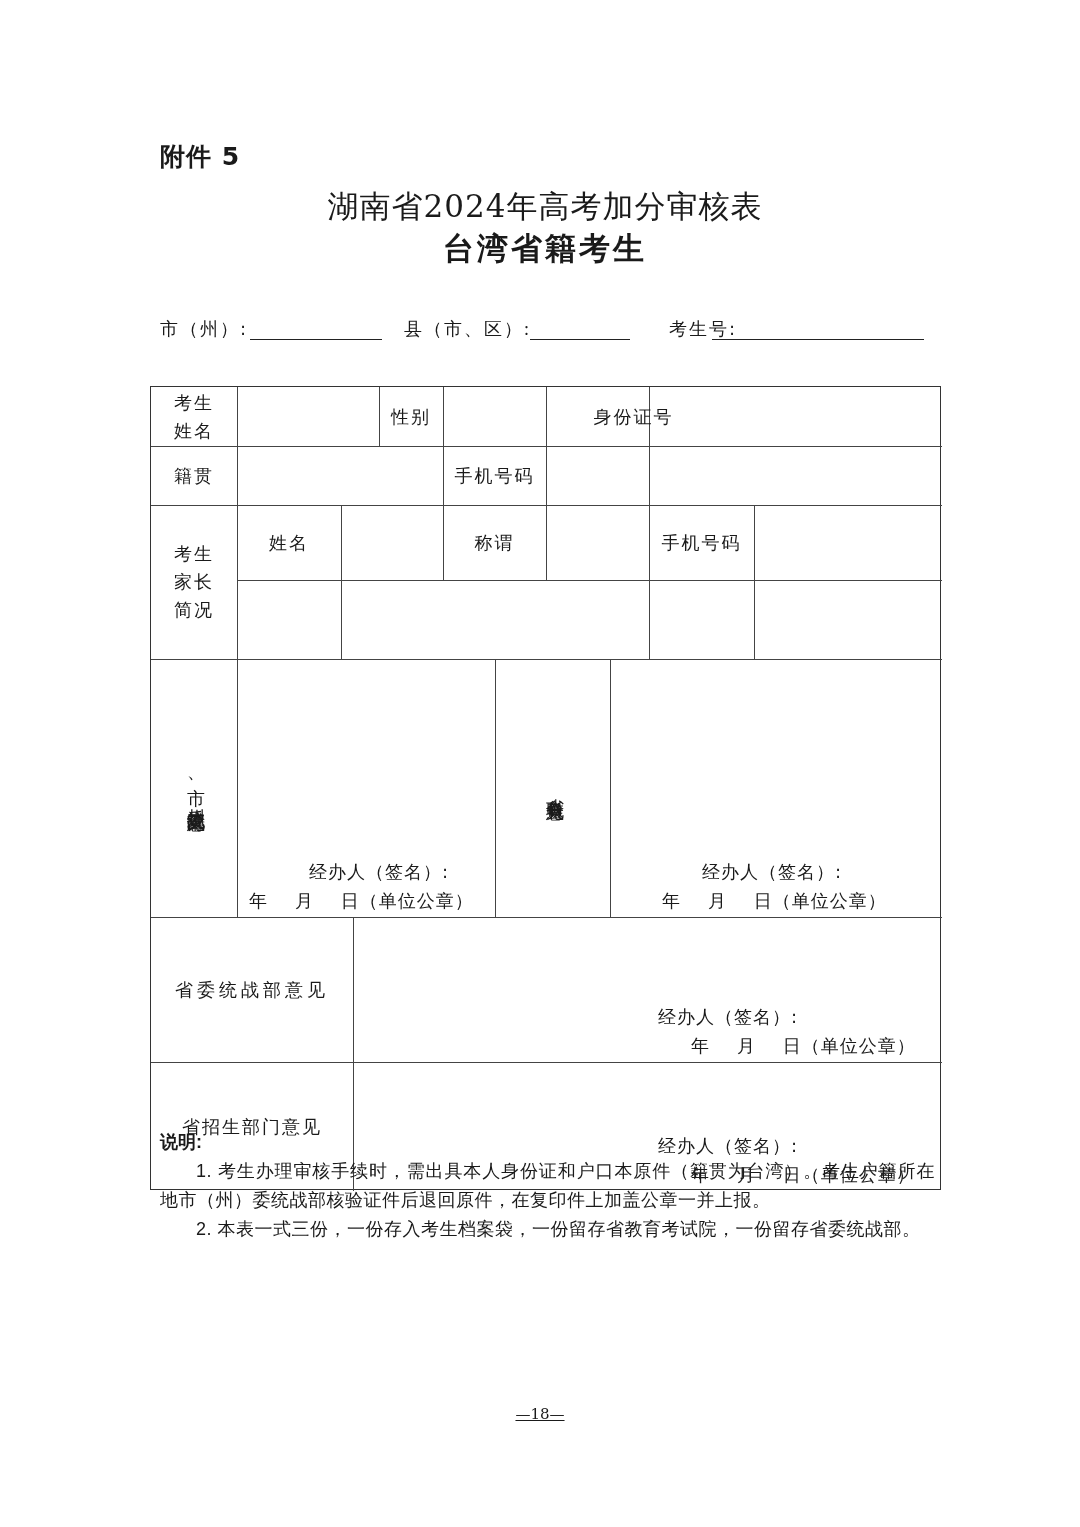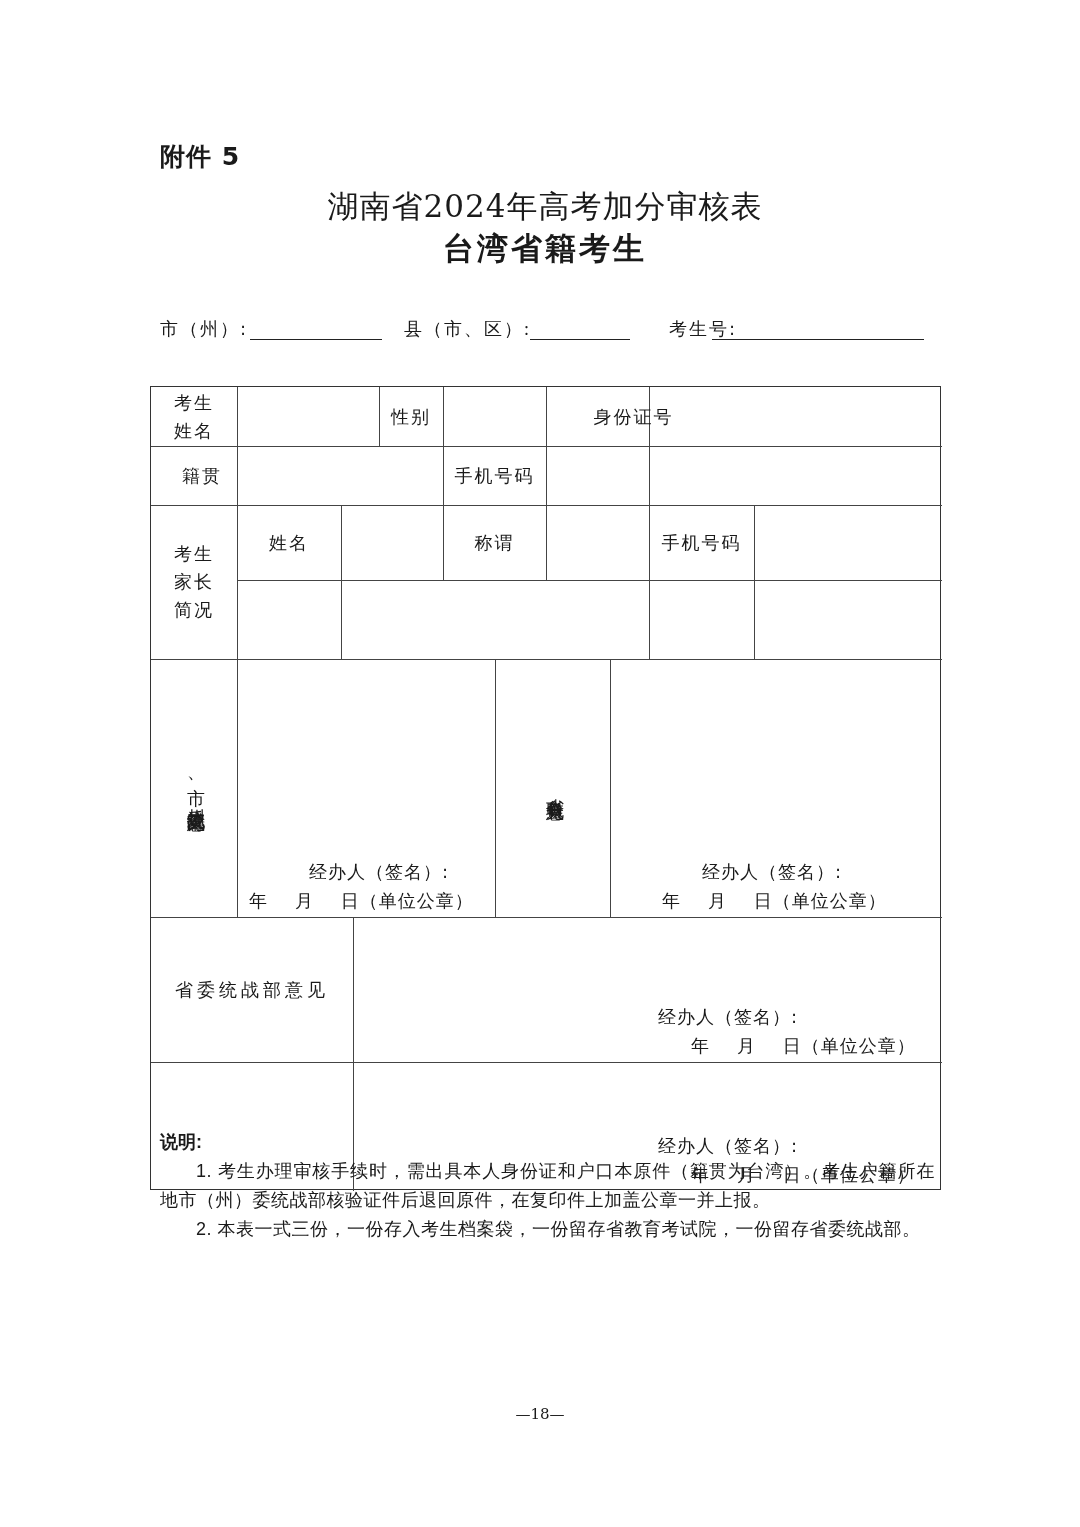--- a/index.html
+++ b/index.html
@@ -19,21 +19,21 @@
 
   .cell-label { position: absolute; font-size: 18px; font-family: "DejaVu Sans", sans-serif; letter-spacing: 2px;
                 display: flex; align-items: center; justify-content: center; text-align: center; line-height: 28px; }
   .vert { writing-mode: vertical-rl; text-orientation: upright; letter-spacing: 1px; line-height: 22px; }
   .sign { position: absolute; font-size: 18px; font-family: "DejaVu Sans", sans-serif; white-space: pre; letter-spacing: 1px; }
   .field { position: absolute; cursor: text; }
 
   .notes { left: 160px; top: 1128px; width: 775px; font-size: 18px; font-family: Liberation Sans, sans-serif; line-height: 29px; }
   .notes .nt { font-weight: bold; }
   .notes p { margin: 0; text-indent: 2em; text-align: justify; letter-spacing: 0.5px; }
-  .pagenum { left: 0; width: 1080px; top: 1405px; text-align: center; font-size: 15px; }
+  .pagenum { left: 0; width: 1080px; top: 1405px; text-align: center; font-size: 15px; text-decoration: underline; }
 </style>
 </head>
 <body>
 
 <div class="abs attach">附件 5</div>
 <div class="abs title1">湖南省2024年高考加分审核表</div>
 <div class="abs title2">台湾省籍考生</div>
 
 <div class="abs header-line">
   <span class="hl-label" style="left:0;">市（州）:</span>
@@ -65,21 +65,21 @@
   <div class="line-v" style="left:202px; top:530px; height:274px;"></div>
 
   <div class="cell-label" style="left:0; top:0; width:86px; height:59px; white-space:pre-line;">考生
 姓名</div>
   <div class="field" style="left:87px; top:1px; width:140px; height:57px;"></div>
   <div class="cell-label" style="left:228px; top:0; width:64px; height:59px;">性别</div>
   <div class="field" style="left:293px; top:1px; width:101px; height:57px;"></div>
   <div class="cell-label" style="left:395px; top:0; width:103px; height:59px;padding-left:36px;">身份证号</div>
   <div class="field" style="left:499px; top:1px; width:290px; height:57px;"></div>
 
-  <div class="cell-label" style="left:8px; top:59px; width:86px; height:59px;text-align:right;">籍贯</div>
+  <div class="cell-label" style="left:0; top:59px; width:86px; height:59px;text-align:right;">籍贯</div>
   <div class="field" style="left:87px; top:60px; width:204px; height:57px;"></div>
   <div class="cell-label" style="left:292px; top:59px; width:103px; height:59px;">手机号码</div>
   <div class="field" style="left:396px; top:60px; width:393px; height:57px;"></div>
 
   <div class="cell-label" style="left:0; top:118px; width:86px; height:154px; white-space:pre-line;">考生
 家长
 简况</div>
   <div class="cell-label" style="left:86px; top:118px; width:104px; height:75px;">姓名</div>
   <div class="field" style="left:191px; top:119px; width:100px; height:73px;"></div>
   <div class="cell-label" style="left:292px; top:118px; width:103px; height:75px;">称谓</div>
@@ -97,20 +97,21 @@
   <div class="cell-label vert" style="left:389px; top:325px; width:26px; height:150px; align-items:flex-start;">省台联会意见</div>
   <div class="field" style="left:460px; top:273px; width:329px; height:200px;"></div>
   <div class="sign" style="left:551px; top:473px;">经办人（签名）:</div>
   <div class="sign" style="left:511px; top:502px;">年    月    日（单位公章）</div>
 
   <div class="cell-label" style="left:0; top:530px; width:202px; height:145px; letter-spacing:4px;">省委统战部意见</div>
   <div class="field" style="left:203px; top:531px; width:586px; height:90px;"></div>
   <div class="sign" style="left:507px; top:618px;">经办人（签名）:</div>
   <div class="sign" style="left:540px; top:647px;">年    月    日（单位公章）</div>
 
+  <div class="cell-label" style="left:0; top:675px; width:202px; height:129px;">省招生部门意见</div>
   <div class="field" style="left:203px; top:676px; width:586px; height:75px;"></div>
   <div class="sign" style="left:507px; top:747px;">经办人（签名）:</div>
   <div class="sign" style="left:540px; top:776px;">年    月    日（单位公章）</div>
 </div>
 
 <div class="abs notes">
   <div class="nt">说明:</div>
   <p>1. 考生办理审核手续时，需出具本人身份证和户口本原件（籍贯为台湾）。考生户籍所在地市（州）委统战部核验证件后退回原件，在复印件上加盖公章一并上报。</p>
   <p>2. 本表一式三份，一份存入考生档案袋，一份留存省教育考试院，一份留存省委统战部。</p>
 </div>

